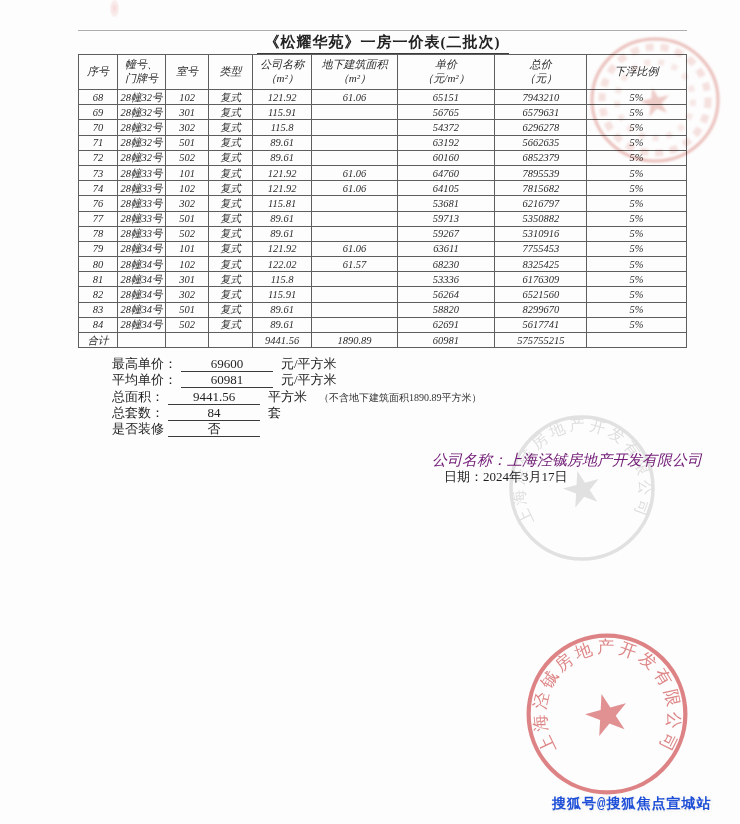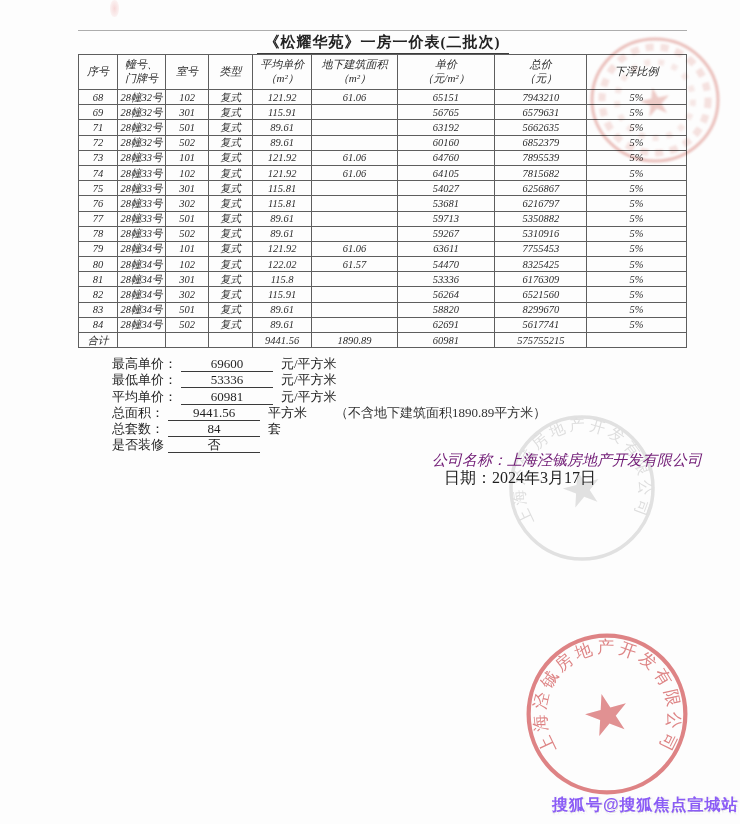--- a/index.html
+++ b/index.html
@@ -29,33 +29,33 @@
     padding:0;overflow:hidden;color:#2b2b2b;}
   table.grid th{font-weight:normal;font-size:11px;height:34px;line-height:1.25;white-space:pre-line;}
   table.grid td{font-size:10.5px;height:14.2px;line-height:1.05;}
 
   .summary{position:absolute;left:112px;top:356px;z-index:3;font-size:13px;color:#1f1f1f;}
   .srow{height:16.3px;line-height:15px;white-space:nowrap;}
   .slabel{display:inline-block;}
   .sval{display:inline-block;width:92px;text-align:center;border-bottom:1.4px solid #3a3a3a;
     margin:0 4px;}
   .sunit{display:inline-block;margin-left:4px;}
-  .snote{display:inline-block;margin-left:28px;font-size:13px;color:#333;}
+  .snote{display:inline-block;margin-left:12px;font-size:10px;color:#333;}
 
   .company-line{position:absolute;left:432px;top:451px;font-size:15px;color:#701a75;z-index:4;white-space:nowrap;font-style:italic;}
-  .date-line{position:absolute;left:444px;top:468px;font-size:16px;color:#1f1f1f;z-index:4;white-space:nowrap;}
+  .date-line{position:absolute;left:444px;top:468px;font-size:13px;color:#1f1f1f;z-index:4;white-space:nowrap;}
 
   .stamp{position:absolute;mix-blend-mode:multiply;z-index:3;}
   .stamp-top{left:580px;top:25px;}
   .stamp-gray{left:497px;top:403px;z-index:2;}
   .stamp-red{left:517px;top:624px;}
 
   .watermark{position:absolute;left:552px;top:795px;z-index:5;
-    font-family:Liberation Sans, sans-serif;
-    font-size:16px;font-weight:bold;letter-spacing:1px;color:#8b5cf6;
+    font-family:Liberation Mono, monospace;
+    font-size:14px;font-weight:bold;letter-spacing:1px;color:#1d4ed8;
     text-shadow:2px 2px 0 rgba(255,255,255,.95),-1px -1px 0 rgba(255,255,255,.8),1px 1px 2px rgba(120,120,120,.5);
     white-space:nowrap;}
 </style>
 </head>
 <body>
 
 <div class="sheet">
 
   <div class="topline"></div>
   <div class="ink-streak"></div>
@@ -76,21 +76,21 @@
         <col style="width: 15.1%;">
         <col style="width: 16.4%;">
       </colgroup>
       <thead>
         <tr>
           <th>序号</th>
           <th>幢号、
 门牌号</th>
           <th>室号</th>
           <th>类型</th>
-          <th>平均单价
+          <th>公司名称
 （m²）</th>
           <th>地下建筑面积
 （m²）</th>
           <th>单价
 （元/m²）</th>
           <th>总价
 （元）</th>
           <th>下浮比例</th>
         </tr>
       </thead>
@@ -111,20 +111,31 @@
           <td>28幢32号</td>
           <td>301</td>
           <td>复式</td>
           <td>115.91</td>
           <td></td>
           <td>56765</td>
           <td>6579631</td>
           <td>5%</td>
         </tr>
         <tr>
+          <td>70</td>
+          <td>28幢32号</td>
+          <td>302</td>
+          <td>复式</td>
+          <td>115.8</td>
+          <td></td>
+          <td>54372</td>
+          <td>6296278</td>
+          <td>5%</td>
+        </tr>
+        <tr>
           <td>71</td>
           <td>28幢32号</td>
           <td>501</td>
           <td>复式</td>
           <td>89.61</td>
           <td></td>
           <td>63192</td>
           <td>5662635</td>
           <td>5%</td>
         </tr>
@@ -155,31 +166,20 @@
           <td>28幢33号</td>
           <td>102</td>
           <td>复式</td>
           <td>121.92</td>
           <td>61.06</td>
           <td>64105</td>
           <td>7815682</td>
           <td>5%</td>
         </tr>
         <tr>
-          <td>75</td>
-          <td>28幢33号</td>
-          <td>301</td>
-          <td>复式</td>
-          <td>115.81</td>
-          <td></td>
-          <td>54027</td>
-          <td>6256867</td>
-          <td>5%</td>
-        </tr>
-        <tr>
           <td>76</td>
           <td>28幢33号</td>
           <td>302</td>
           <td>复式</td>
           <td>115.81</td>
           <td></td>
           <td>53681</td>
           <td>6216797</td>
           <td>5%</td>
         </tr>
@@ -216,21 +216,21 @@
           <td>7755453</td>
           <td>5%</td>
         </tr>
         <tr>
           <td>80</td>
           <td>28幢34号</td>
           <td>102</td>
           <td>复式</td>
           <td>122.02</td>
           <td>61.57</td>
-          <td>54470</td>
+          <td>68230</td>
           <td>8325425</td>
           <td>5%</td>
         </tr>
         <tr>
           <td>81</td>
           <td>28幢34号</td>
           <td>301</td>
           <td>复式</td>
           <td>115.8</td>
           <td></td>
@@ -280,21 +280,20 @@
           <td>1890.89</td>
           <td>60981</td>
           <td>575755215</td>
           <td></td>
         </tr>
       </tbody>
     </table>
 
   <div class="summary">
       <div class="srow"><span class="slabel">最高单价：</span><span class="sval">69600</span><span class="sunit">元/平方米</span></div>
-      <div class="srow"><span class="slabel">最低单价：</span><span class="sval">53336</span><span class="sunit">元/平方米</span></div>
       <div class="srow"><span class="slabel">平均单价：</span><span class="sval">60981</span><span class="sunit">元/平方米</span></div>
       <div class="srow"><span class="slabel">总面积：</span><span class="sval">9441.56</span><span class="sunit">平方米</span><span class="snote">（不含地下建筑面积1890.89平方米）</span></div>
       <div class="srow"><span class="slabel">总套数：</span><span class="sval">84</span><span class="sunit">套</span></div>
       <div class="srow"><span class="slabel">是否装修</span><span class="sval">否</span></div>
     </div>
 
   <div class="company-line"><span>公司名称：</span><span>上海泾铖房地产开发有限公司</span></div>
   <div class="date-line"><span>日期：</span><span>2024年3月17日</span></div>
 
   <svg class="stamp stamp-top" width="150" height="150" viewBox="0 0 150 150">

